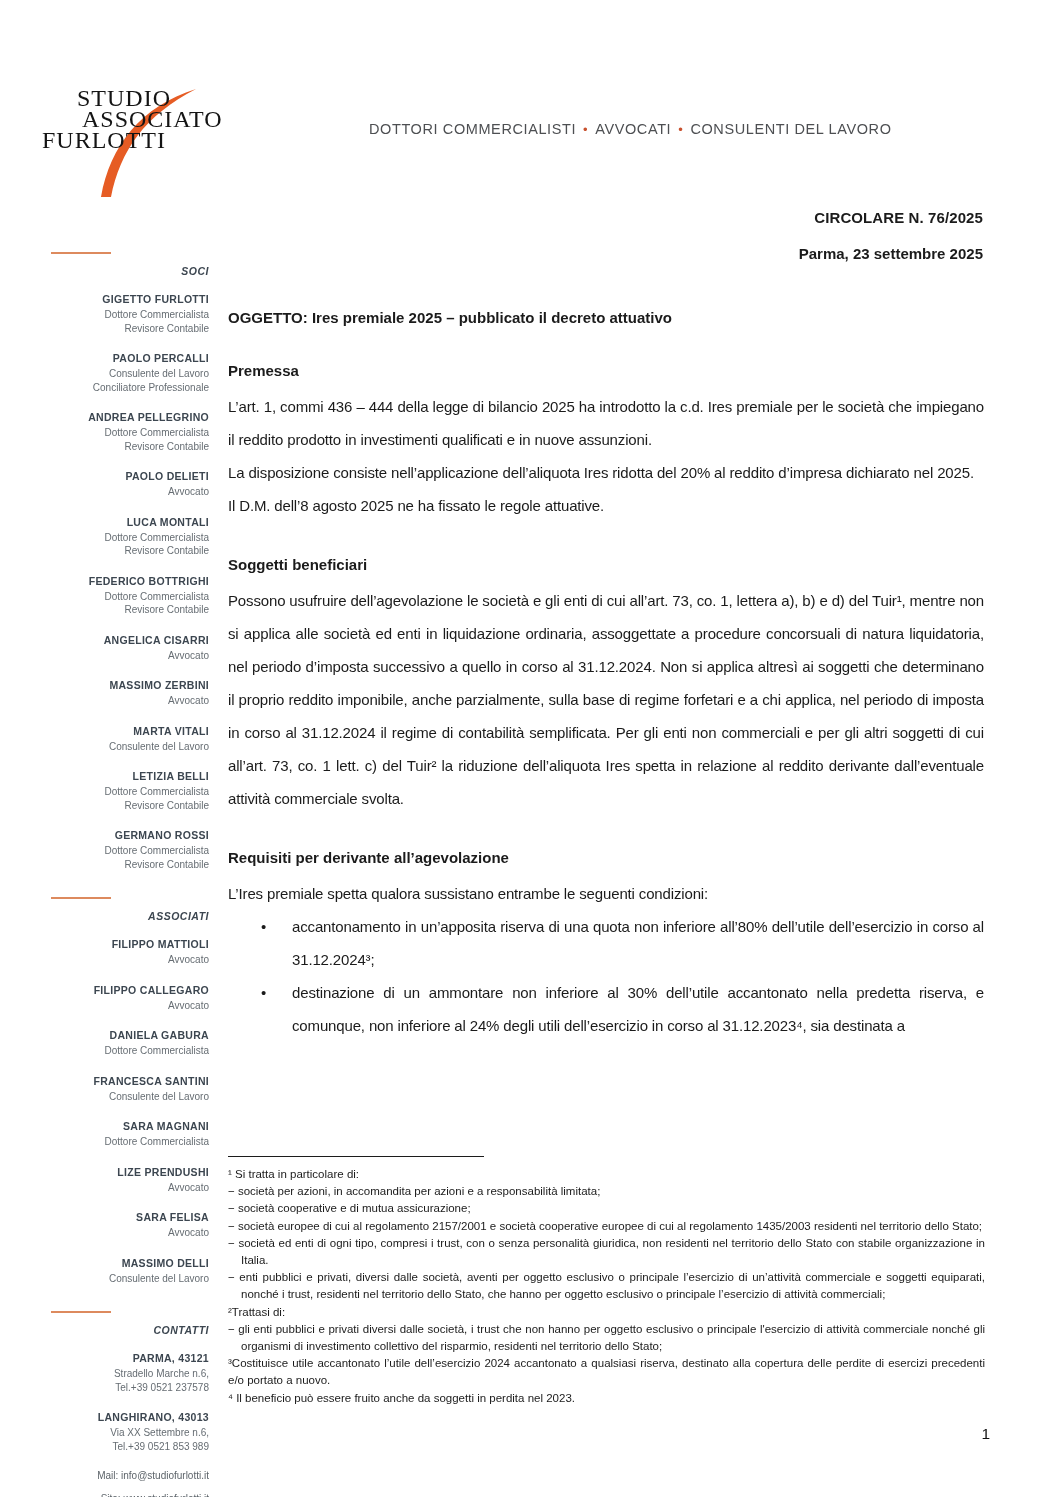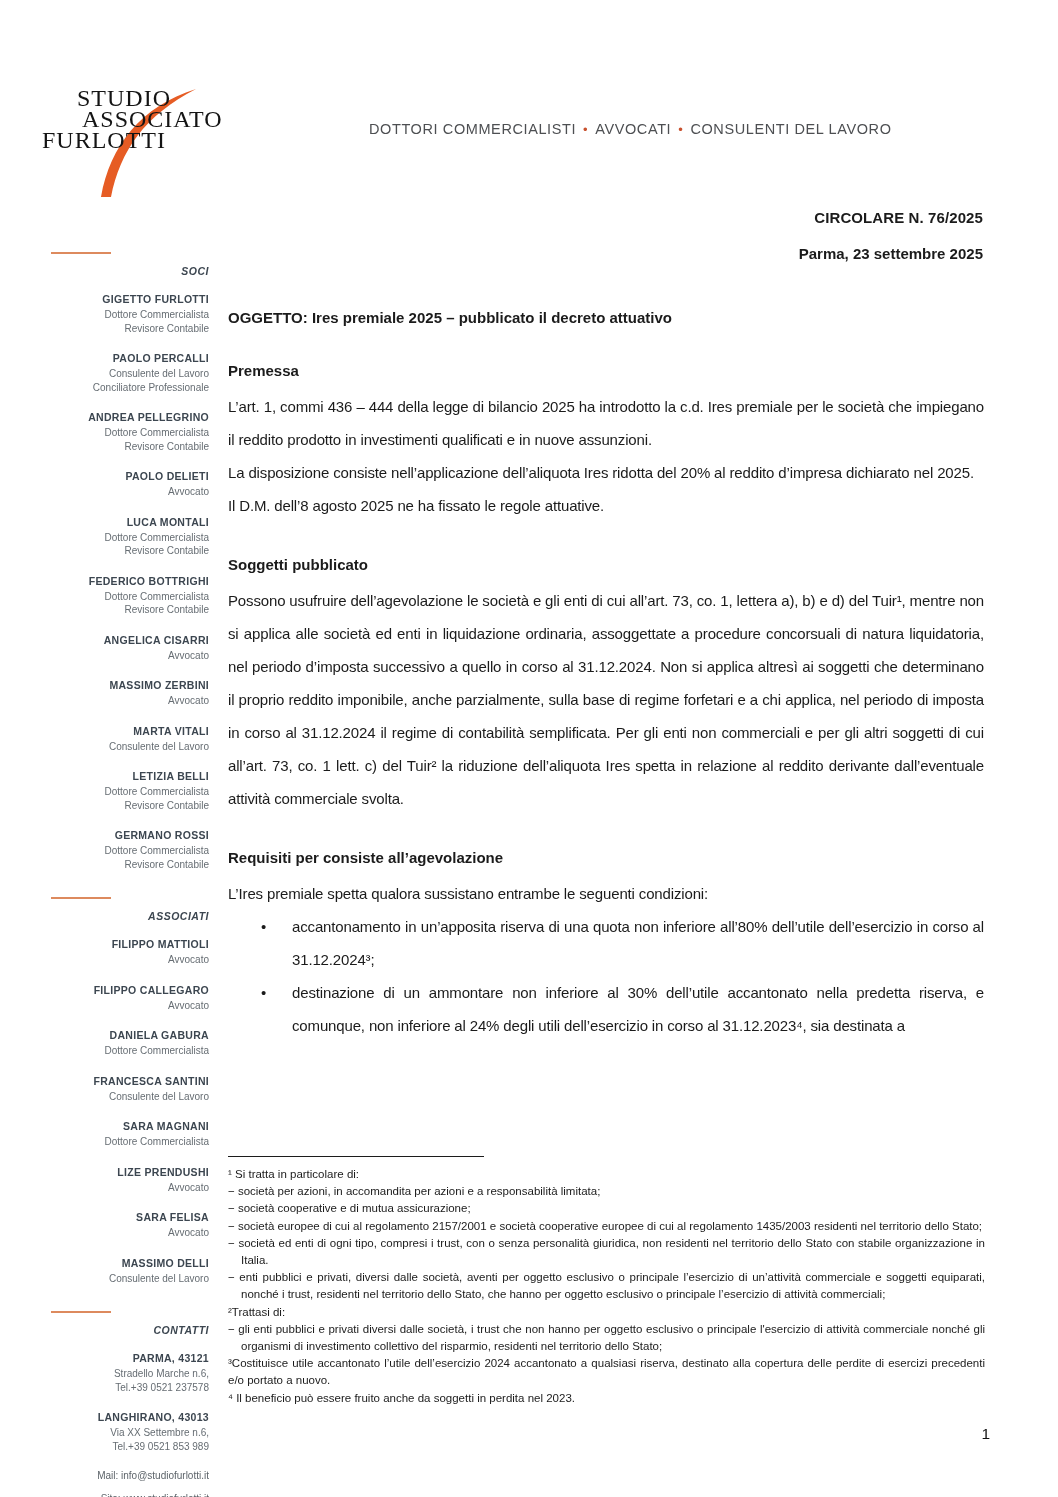--- a/index.html
+++ b/index.html
@@ -229,29 +229,29 @@
 
           <p>L’art. 1, commi 436 – 444 della legge di bilancio 2025 ha introdotto la c.d. Ires premiale per le società che impiegano il reddito prodotto in investimenti qualificati e in nuove assunzioni.</p>
 
           <p>La disposizione consiste nell’applicazione dell’aliquota Ires ridotta del 20% al reddito d’impresa dichiarato nel 2025.</p>
 
           <p>Il D.M. dell’8 agosto 2025 ne ha fissato le regole attuative.</p>
         </div>
     </section>
 
     <section class="section">
-      <h2>Soggetti pubblicato</h2>
+      <h2>Soggetti beneficiari</h2>
       <div>
 
           <p>Possono usufruire dell’agevolazione le società e gli enti di cui all’art. 73, co. 1, lettera a), b) e d) del Tuir¹, mentre non si applica alle società ed enti in liquidazione ordinaria, assoggettate a procedure concorsuali di natura liquidatoria, nel periodo d’imposta successivo a quello in corso al 31.12.2024. Non si applica altresì ai soggetti che determinano il proprio reddito imponibile, anche parzialmente, sulla base di regime forfetari e a chi applica, nel periodo di imposta in corso al 31.12.2024 il regime di contabilità semplificata. Per gli enti non commerciali e per gli altri soggetti di cui all’art. 73, co. 1 lett. c) del Tuir² la riduzione dell’aliquota Ires spetta in relazione al reddito derivante dall’eventuale attività commerciale svolta.</p>
         </div>
     </section>
 
     <section class="section">
-      <h2>Requisiti per consiste all’agevolazione</h2>
+      <h2>Requisiti per derivante all’agevolazione</h2>
       <div>
 
           <p>L’Ires premiale spetta qualora sussistano entrambe le seguenti condizioni:</p>
         </div>
       <div>
 
           <div class="bullet-item">
             <span class="bullet-glyph">•</span>
             <span>accantonamento in un’apposita riserva di una quota non inferiore all’80% dell’utile dell’esercizio in corso al 31.12.2024³;</span>
           </div>

